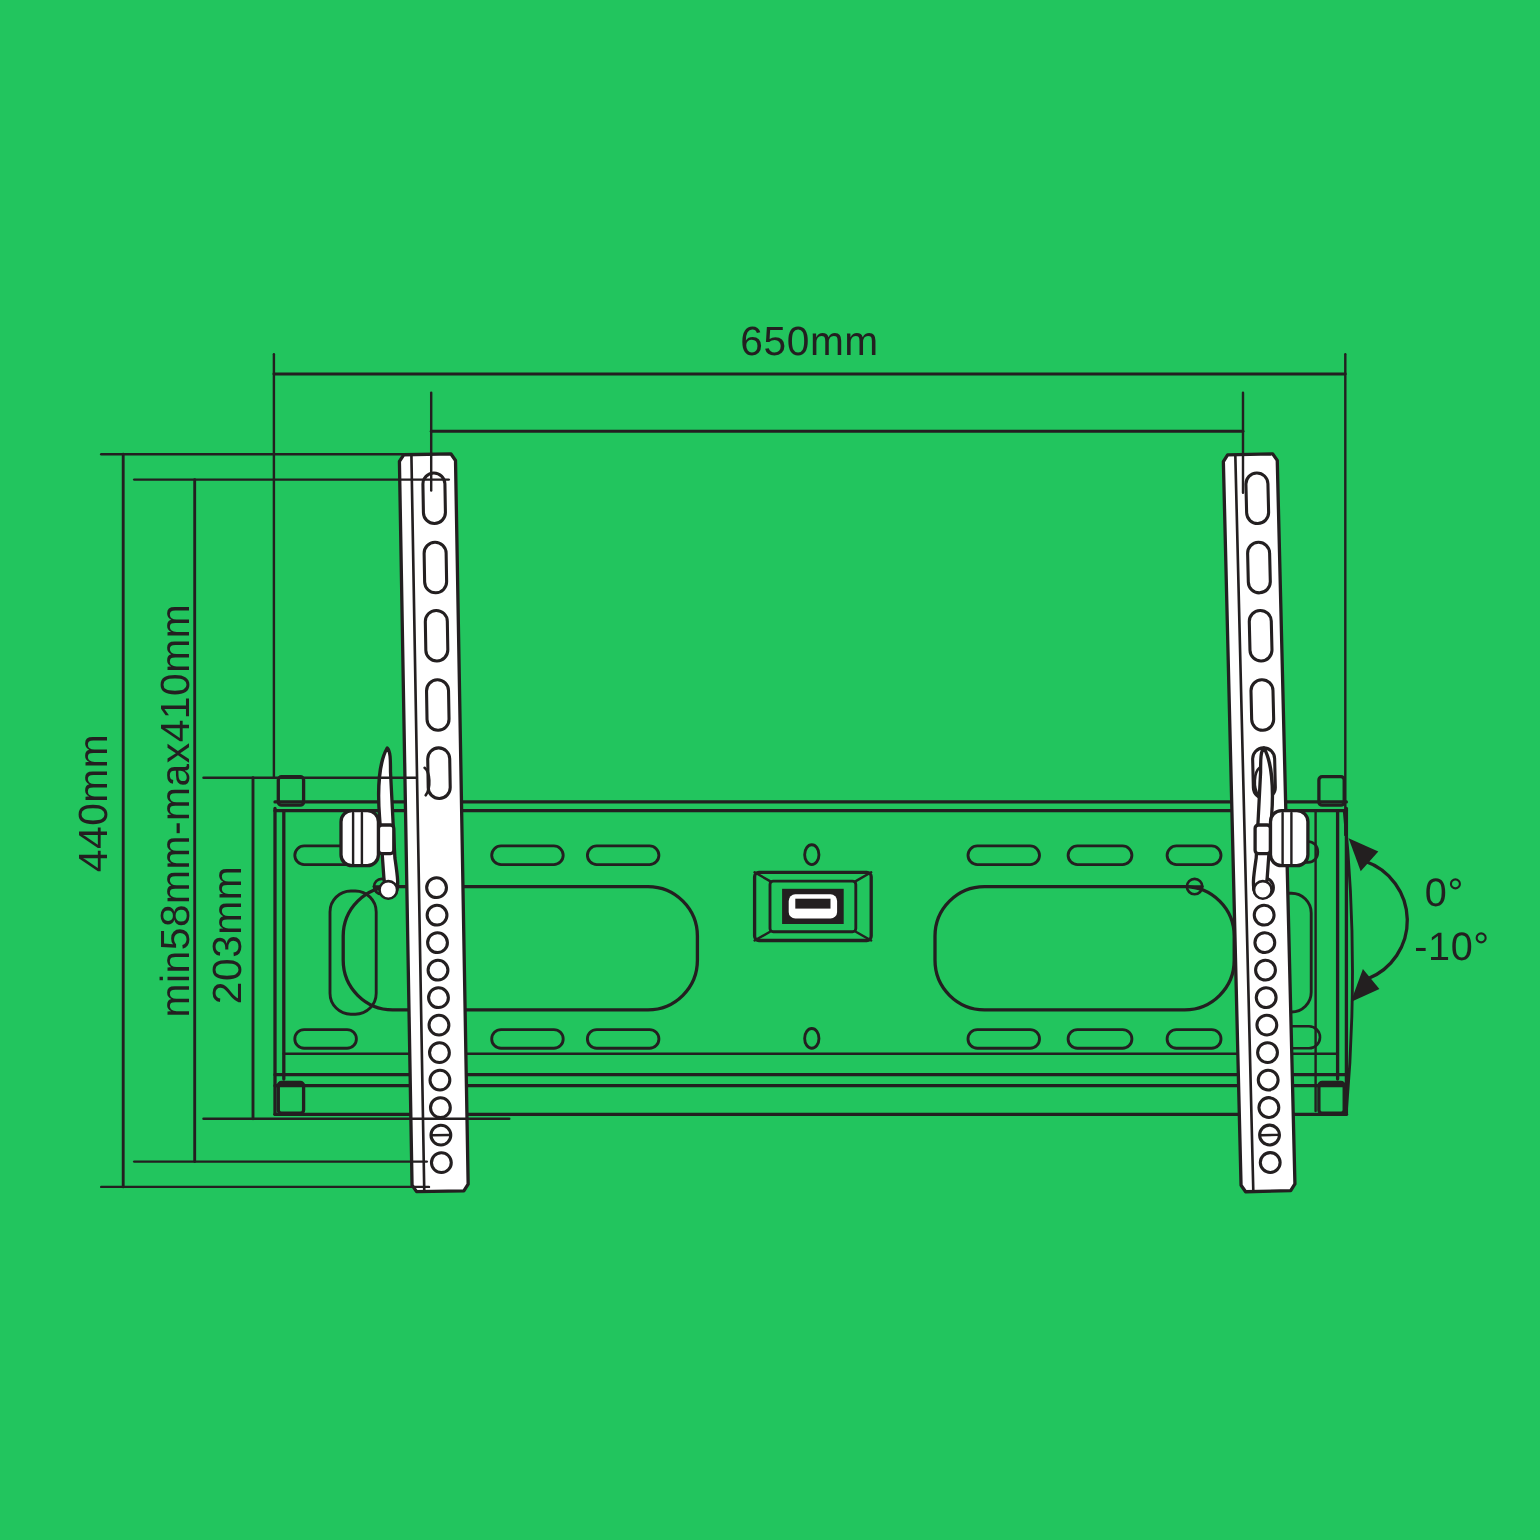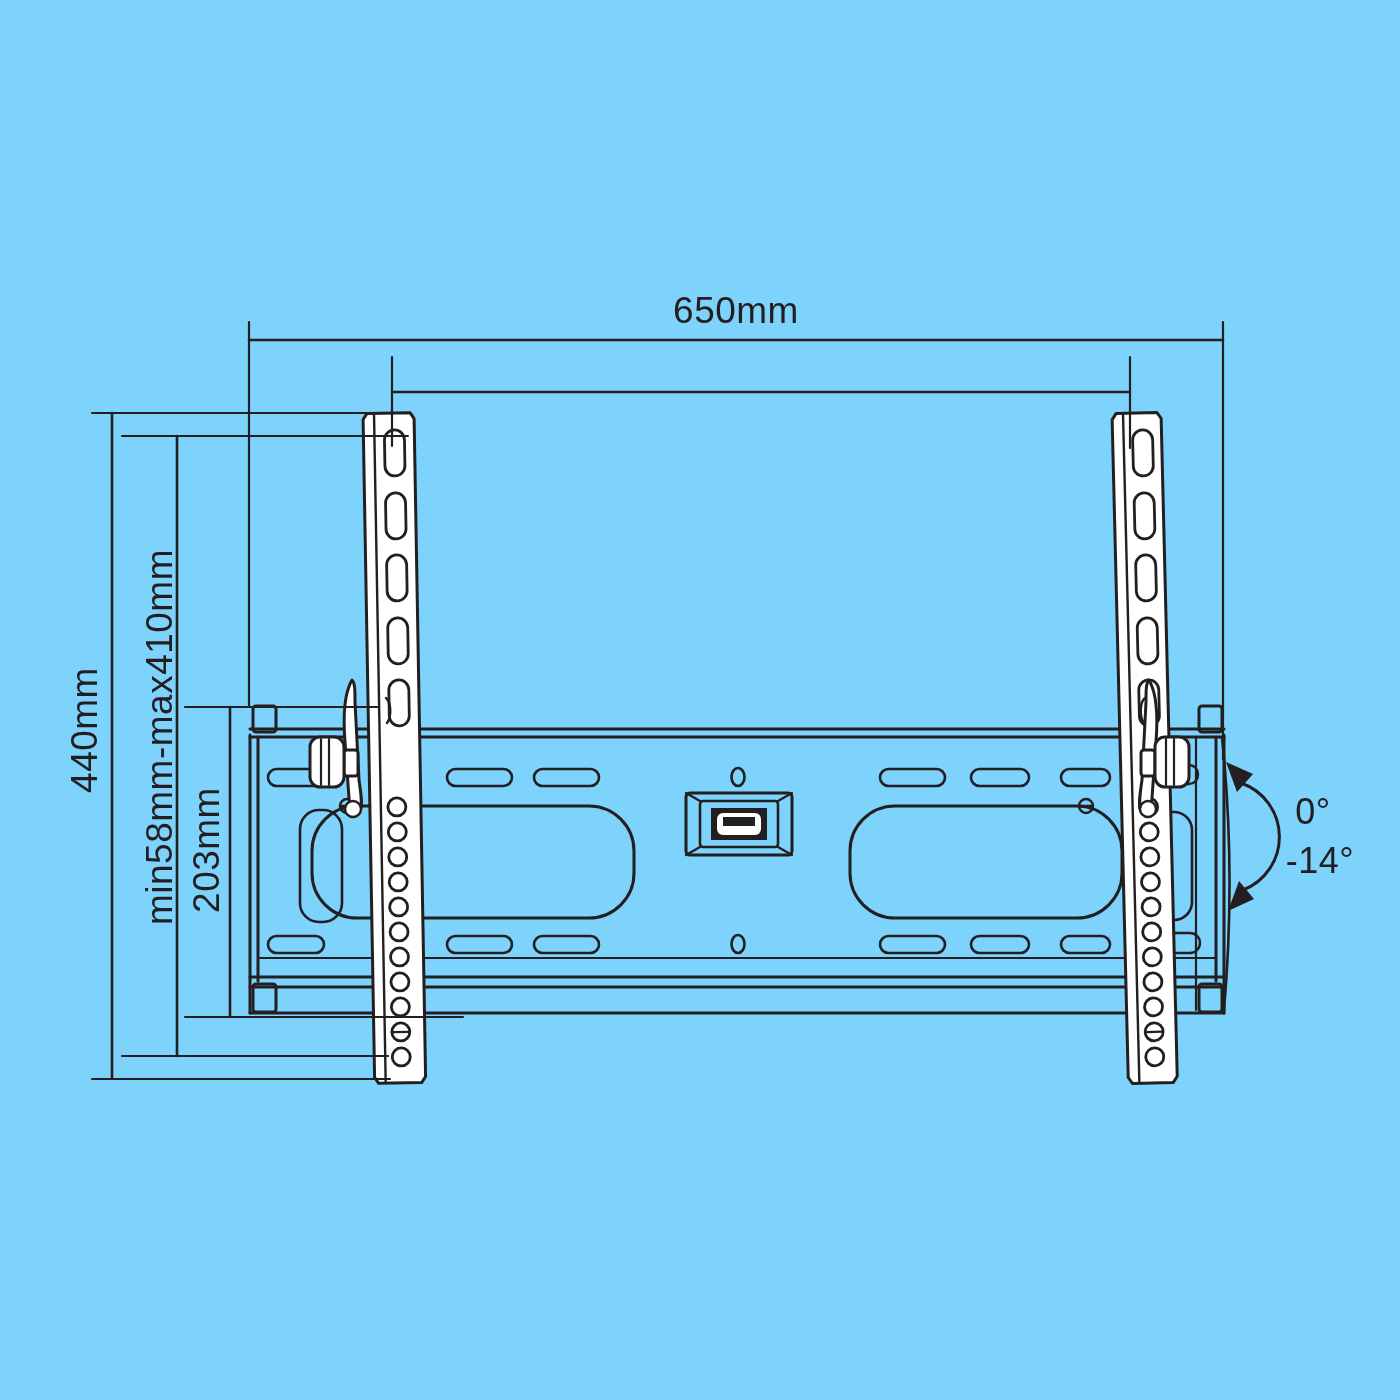--- a/index.html
+++ b/index.html
@@ -1,19 +1,19 @@
 <!DOCTYPE html>
 <html><head>
 <meta charset="utf-8">
 <style>
   html,body{margin:0;padding:0;background:#ffffff;}
   .canvas{
     position:relative;
     width:1400px;height:1400px;
-    background:#7dd3fc;
+    background:#22c55e;
     font-family:"Liberation Sans", sans-serif;
     color:#231f20;
     overflow:hidden;
   }
   .art{position:absolute;left:0;top:0;}
   .label{
     position:absolute;
     transform:translate(-50%,-50%);
     font-size:37px;
     letter-spacing:0.5px;
@@ -219,14 +219,14 @@
 
 
   <div class="label vertical" style="left:85px; top:730px;">440mm</div>
 
   <div class="label vertical" style="left:160px; top:737px;">min58mm-max410mm</div>
 
   <div class="label vertical" style="left:207px; top:850px;">203mm</div>
 
   <div class="label angle" style="left:1313px; top:812px;">0°</div>
 
-  <div class="label angle" style="left:1320px; top:861px;">-14°</div>
+  <div class="label angle" style="left:1320px; top:861px;">-10°</div>
 </div>
 
 </body></html>

